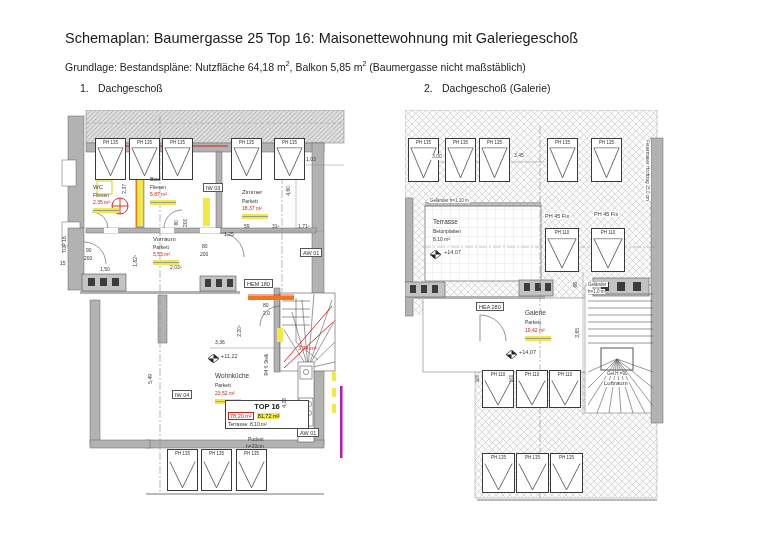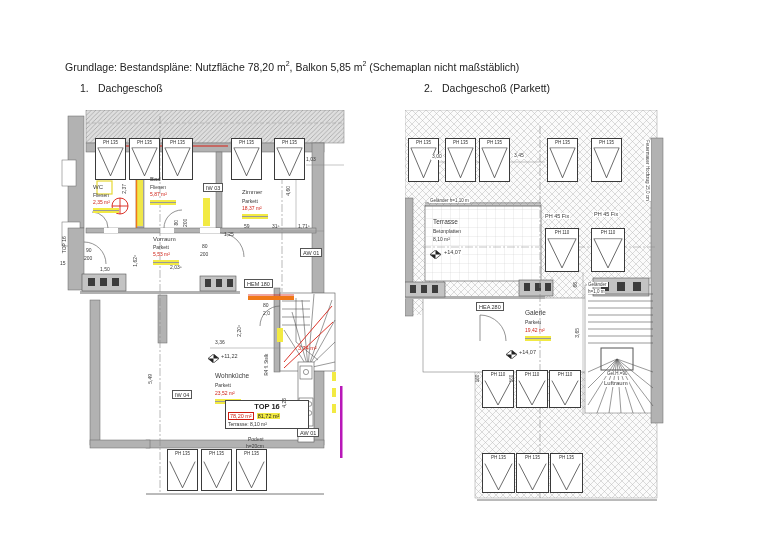--- a/index.html
+++ b/index.html
@@ -30,24 +30,25 @@
   .ub-title{font-size:7.5px;font-weight:bold;color:#222;text-align:center;}
   .ub-row{font-size:5.5px;display:flex;gap:3px;align-items:center;margin-top:1px;}
   .ub-terr{font-size:5px;color:#333;margin-top:1px;}
   .lvl{position:absolute;}
 </style>
 </head>
 <body>
 
 <div class="page">
 
-  <div class="subtitle"><span>Grundlage: Bestandspläne: Nutzfläche  78,20 m</span><sup>2</sup><span>, Balkon 5,85 m</span><sup>2</sup><span> (Schemaplan nicht maßstäblich)</span></div>
+  <div class="title">Schemaplan: Baumergasse 25 Top 16: Maisonettewohnung mit Galeriegeschoß</div>
+  <div class="subtitle"><span>Grundlage: Bestandspläne: Nutzfläche  64,18 m</span><sup>2</sup><span>, Balkon 5,85 m</span><sup>2</sup><span> (Baumergasse nicht maßstäblich)</span></div>
 
   <div class="plancap" style="left:80px;top:82px;"><span class="num">1.</span><span>Dachgeschoß</span></div>
-  <div class="plancap" style="left:424px;top:82px;"><span class="num">2.</span><span>Dachgeschoß (Parkett)</span></div>
+  <div class="plancap" style="left:424px;top:82px;"><span class="num">2.</span><span>Dachgeschoß (Galerie)</span></div>
 
   <div class="plan" id="plan1" style="left:60px;top:110px;width:288px;height:402px;">
     <svg class="draw" width="288" height="402" viewBox="0 0 288 402">
       <defs>
         <pattern id="diag" width="4.5" height="4.5" patternUnits="userSpaceOnUse">
           <rect width="4.5" height="4.5" fill="#dedede"></rect>
           <path d="M0,4.5 L4.5,0" stroke="#909090" stroke-width="0.6"></path>
         </pattern>
         <pattern id="cross" width="7" height="7" patternUnits="userSpaceOnUse">
           <rect width="7" height="7" fill="#fbfbfb"></rect>

